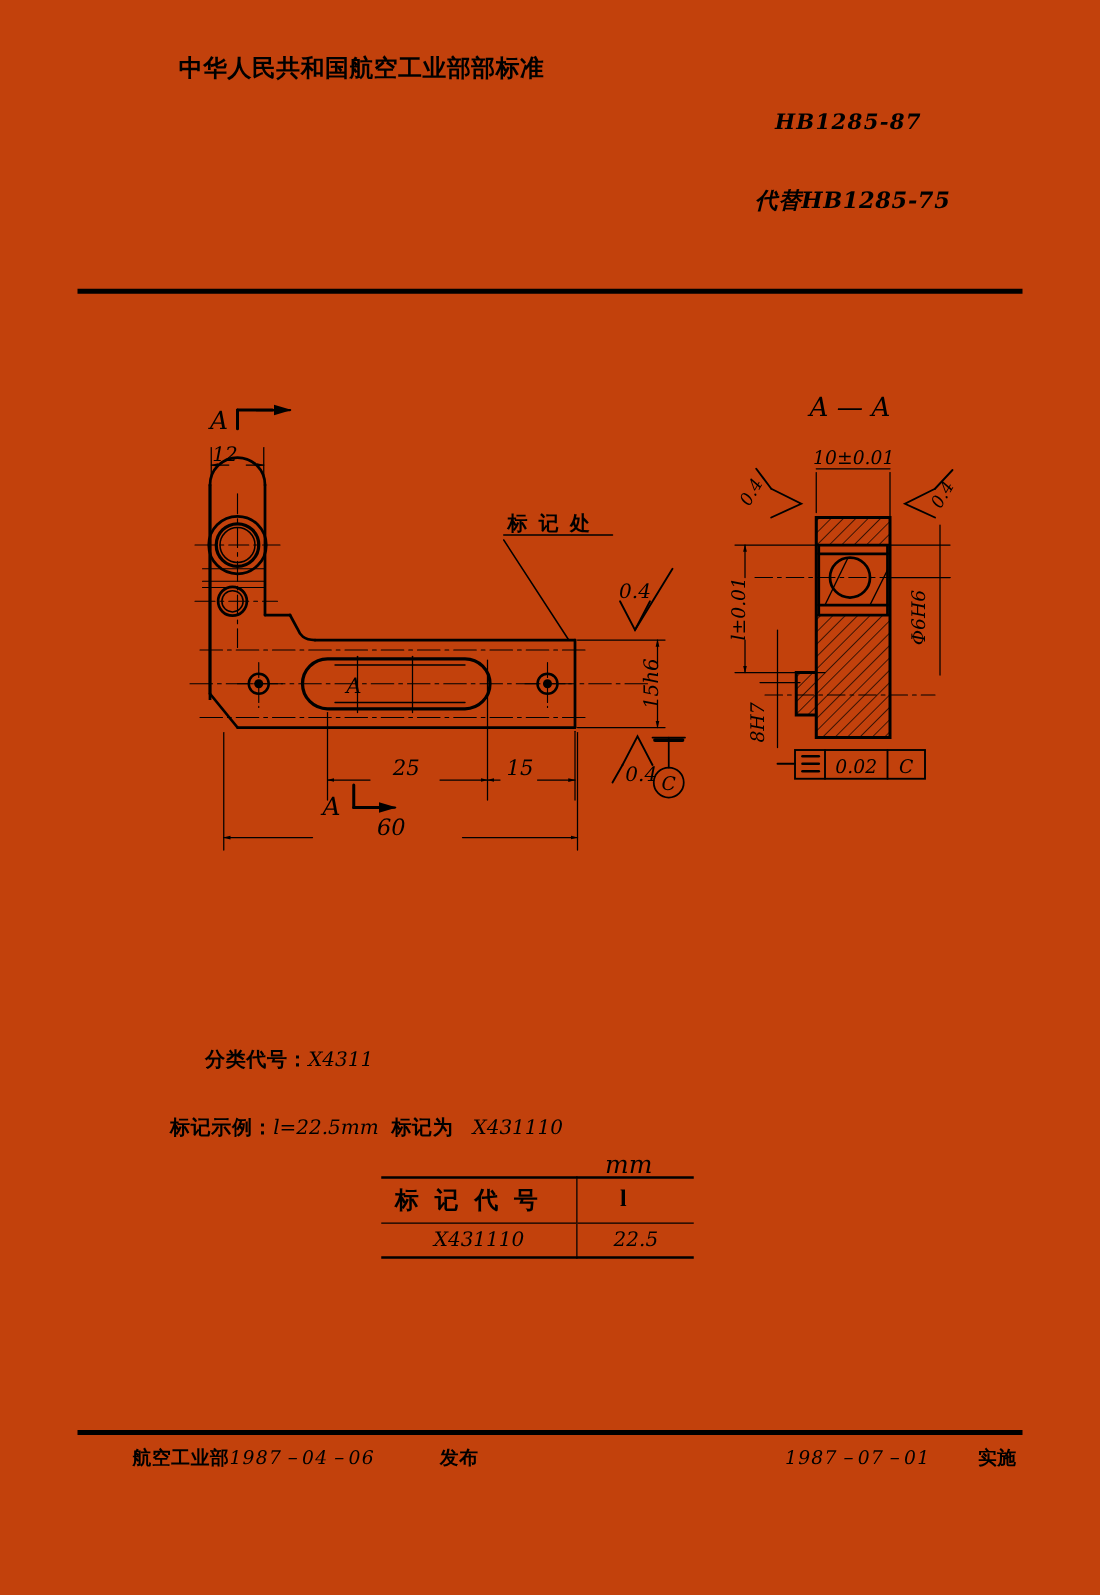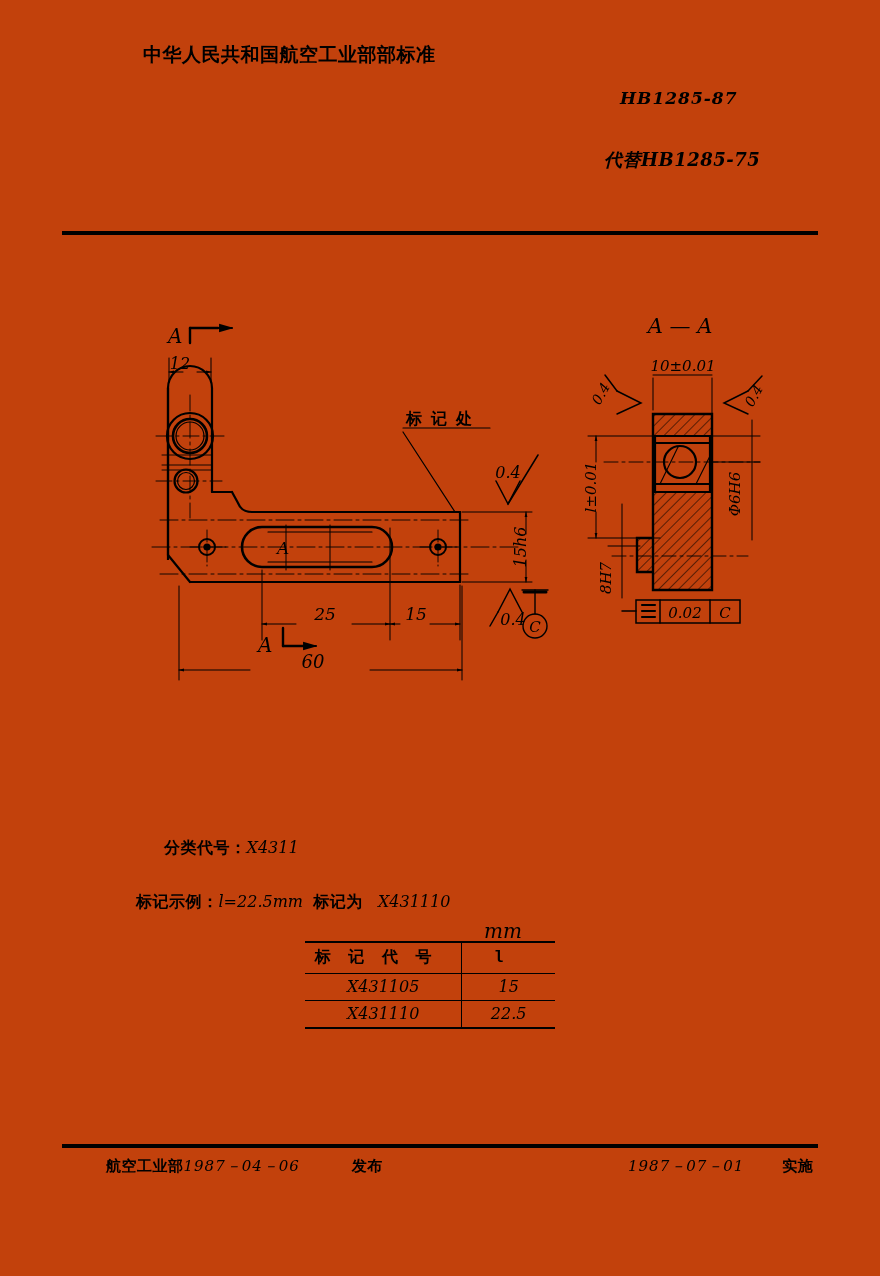--- a/index.html
+++ b/index.html
@@ -122,25 +122,25 @@
     font-style: italic;
     font-size: 16px;
     color: #000;
   }
   #spec-table td, #spec-table th {
     text-align: center;
     padding: 3px 0 4px 0;
     font-weight: normal;
   }
   #spec-table th {
-    font-family: Liberation Mono, monospace;
+    font-family: Liberation Serif, serif;
     font-weight: bold;
     font-style: normal;
     letter-spacing: 4px;
-    font-size: 16px;
+    font-size: 19px;
     padding: 4px 16px 5px 0;
   }
   #spec-table .c1 { width: 160px; border-right: 1.6px solid #000; }
   #spec-table .c2 { width: 90px; }
   #spec-table tr.hdr-row { border-top: 2.6px solid #000; border-bottom: 1.4px solid #000; }
   #spec-table tr.body-row { border-bottom: 1.4px solid #000; }
   #spec-table tr.last-row { border-bottom: 2.6px solid #000; }
 
   
   .rule-bottom {
@@ -471,24 +471,20 @@
     <span class="cn">标记示例：</span><span>l=22.5mm</span>&nbsp;&nbsp;<span class="cn">标记为</span>&nbsp;&nbsp;&nbsp;<span>X431110</span>
   </div>
 
   <div id="unit-label">mm</div>
   <table id="spec-table">
     <tbody>
       <tr class="hdr-row">
         <th class="c1">标 记 代 号</th>
         <th class="c2">l</th>
       </tr>
-      <tr class="body-row">
-        <td class="c1">X431105</td>
-        <td class="c2">15</td>
-      </tr>
       <tr class="last-row">
         <td class="c1">X431110</td>
         <td class="c2">22.5</td>
       </tr>
     </tbody>
   </table>
 
   <div class="rule-bottom"></div>
   <div class="ftr" id="ftr-left">
     <span class="cn">航空工业部</span><span class="date">1987－04－06</span>&nbsp;&nbsp;<span class="cn">发布</span>

